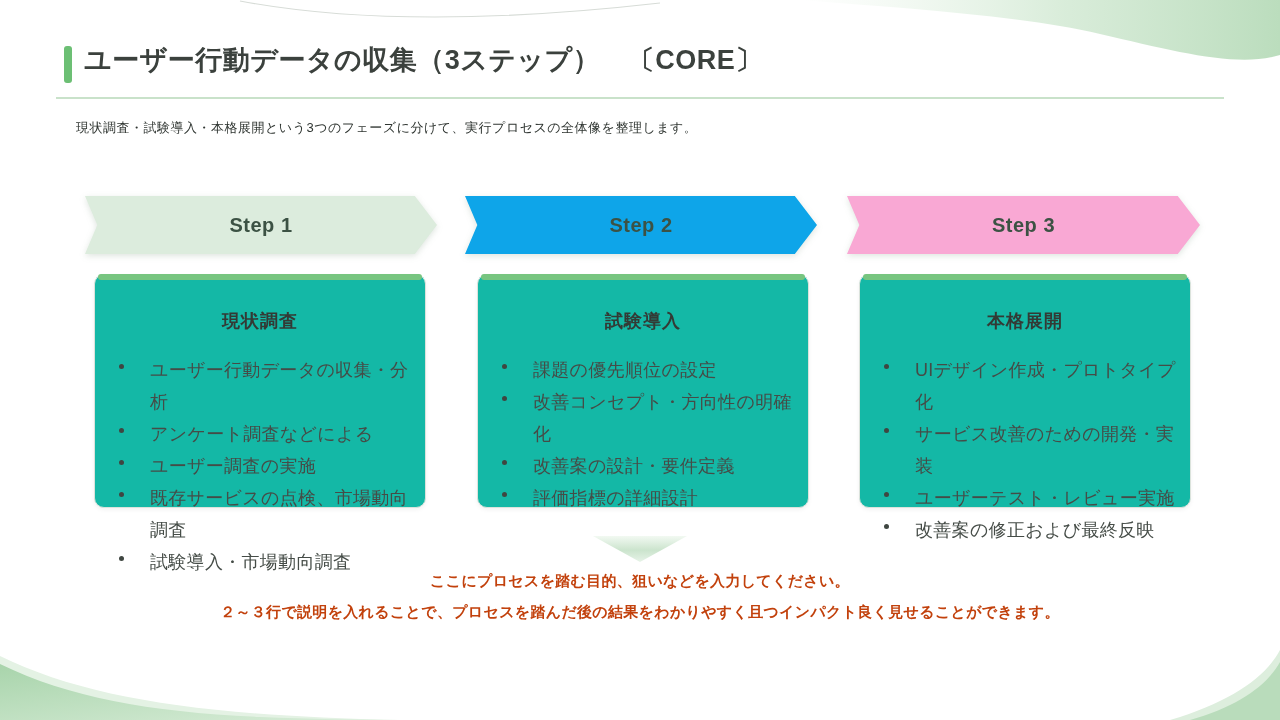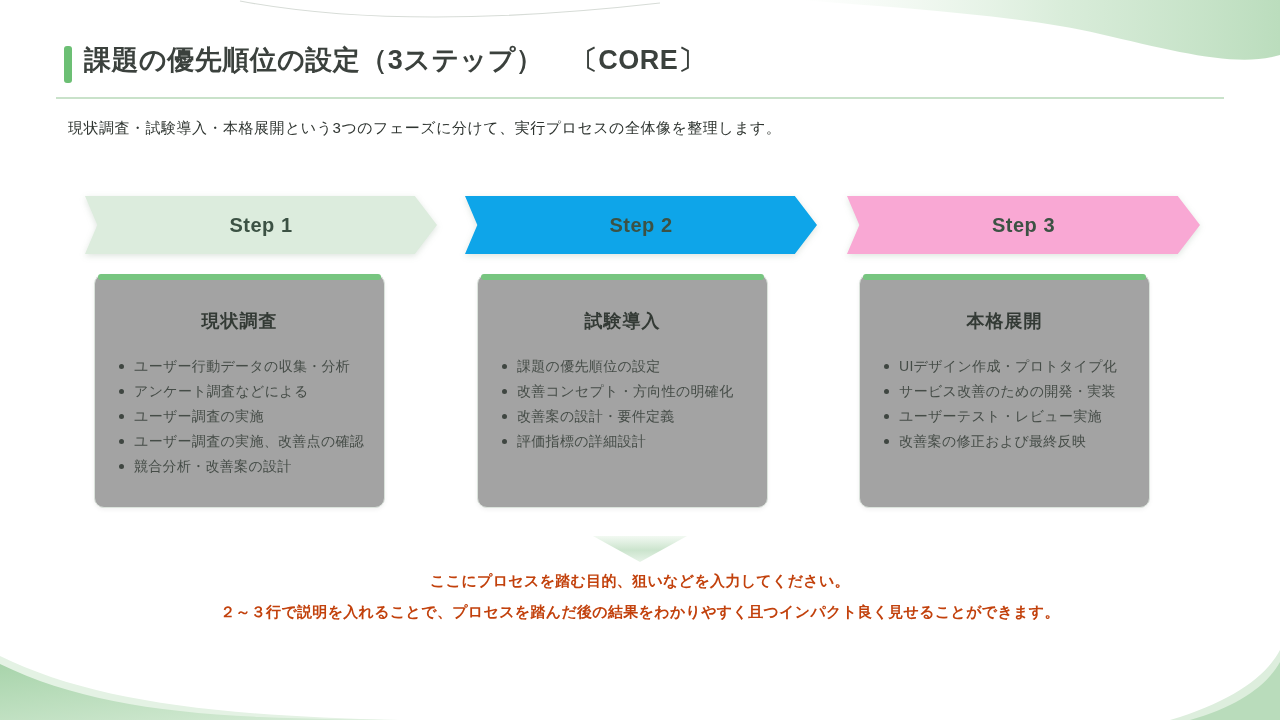--- a/index.html
+++ b/index.html
@@ -13,39 +13,39 @@
   .deco{position:absolute;pointer-events:none;}
   .deco-tr{top:0;right:0;}
   .deco-tl{top:0;left:0;}
   .deco-bl{bottom:0;left:0;}
   .deco-br{bottom:0;right:0;}
 
   
   .accent-bar{position:absolute;left:64px;top:46px;width:8px;height:37px;border-radius:3px;}
   .page-title{position:absolute;left:84px;top:42px;font-size:27px;font-weight:bold;color:#3b413d;letter-spacing:0.5px;white-space:nowrap;}
   .divider{position:absolute;left:56px;top:97px;width:1168px;height:2px;}
-  .description{position:absolute;left:68px;top:119px;font-size:15px;color:#2f3531;letter-spacing:0.5px;}
+  .description{position:absolute;left:76px;top:119px;font-size:13px;color:#2f3531;letter-spacing:0.5px;}
 
   
   .banner-wrap{position:absolute;top:196px;height:58px;filter:drop-shadow(0 2px 3px rgba(70,110,75,0.18));}
   .banner{width:100%;height:100%;display:flex;align-items:center;justify-content:center;
     clip-path:polygon(0% 0%,93.7% 0%,100% 50%,93.7% 100%,0% 100%,3.5% 50%);}
   .banner-label{font-size:20px;font-weight:bold;color:#3c5244;letter-spacing:0.5px;}
   .bw1{left:85px;width:352px;}
   .bw2{left:465px;width:352px;}
   .bw3{left:847px;width:353px;}
 
   
-  .card{position:absolute;top:274px;width:291px;height:234px;background:#a3a3a3;
+  .card{position:absolute;top:274px;width:332px;height:234px;background:#14b8a6;
     border:1px solid #dbe3dc;border-radius:10px;box-shadow:0 2px 4px rgba(0,0,0,0.05);box-sizing:border-box;}
   .c1{left:94px;} .c2{left:477px;} .c3{left:859px;}
   .card-top-bar{position:absolute;top:-1px;left:3px;right:3px;height:6px;border-radius:4px;}
   .card-title{margin:34px 0 0;text-align:center;font-size:18px;font-weight:bold;color:#333a35;letter-spacing:1px;}
   .card-list{margin:21px 0 0;padding:0 14px 0 24px;list-style:none;}
-  .card-list li{display:flex;align-items:flex-start;gap:10px;font-size:14px;line-height:1.78;color:#454c47;letter-spacing:0.3px;}
+  .card-list li{display:flex;align-items:flex-start;gap:26px;font-size:18px;line-height:1.78;color:#454c47;letter-spacing:0.3px;}
   .card-list .dot{flex:none;width:5px;height:5px;border-radius:50%;background:#3f4641;margin-top:10px;}
 
   
   .down-arrow{position:absolute;left:593px;top:536px;width:94px;height:26px;
     clip-path:polygon(0 0,100% 0,50% 100%);
     background:linear-gradient(180deg,#f2f9f2 0%,#cbe4cd 55%,#e7f3e8 100%);}
   .footer-line{position:absolute;left:0;width:1280px;text-align:center;font-weight:bold;color:#c2410c;font-size:15px;letter-spacing:0.3px;}
   .fl1{top:572px;}
   .fl2{top:603px;}
 </style>
@@ -79,21 +79,21 @@
     <path d="M0,6 C90,50 210,66 400,70 L0,70 Z" fill="#e4f2e4"></path>
     <path d="M0,14 C70,48 150,62 260,67 C310,69 360,70 400,70 L0,70 Z" fill="url(#gBL)"></path>
   </svg>
 
   <svg class="deco deco-br" width="150" height="70" viewBox="0 0 150 70">
     <path d="M150,0 C135,28 100,52 40,70 L150,70 Z" fill="#ddeedd"></path>
     <path d="M150,12 C138,34 110,56 60,70 L150,70 Z" fill="#b9dcbb"></path>
   </svg>
 
   <div class="accent-bar" style="background: rgb(108, 191, 116);"></div>
-  <div class="page-title">課題の優先順位の設定（3ステップ）　〔CORE〕</div>
+  <div class="page-title">ユーザー行動データの収集（3ステップ）　〔CORE〕</div>
   <div class="divider" style="background: rgb(201, 226, 202);"></div>
   <div class="description">現状調査・試験導入・本格展開という3つのフェーズに分けて、実行プロセスの全体像を整理します。</div>
 
   <div class="banner-wrap bw1">
     <div class="banner" style="background: rgb(220, 236, 221);">
       <span class="banner-label">Step 1</span>
     </div>
   </div>
   <div class="banner-wrap bw2">
     <div class="banner" style="background: #0ea5e9;">
@@ -117,25 +117,25 @@
         <li>
           <span class="dot"></span>
           <span>アンケート調査などによる</span>
         </li>
         <li>
           <span class="dot"></span>
           <span>ユーザー調査の実施</span>
         </li>
         <li>
           <span class="dot"></span>
-          <span>ユーザー調査の実施、改善点の確認</span>
+          <span>既存サービスの点検、市場動向調査</span>
         </li>
         <li>
           <span class="dot"></span>
-          <span>競合分析・改善案の設計</span>
+          <span>試験導入・市場動向調査</span>
         </li>
       </ul>
   </div>
   <div class="card c2">
     <div class="card-top-bar" style="background: rgb(119, 197, 128);"></div>
     <div class="card-title">試験導入</div>
     <ul class="card-list">
         <li>
           <span class="dot"></span>
           <span>課題の優先順位の設定</span>

